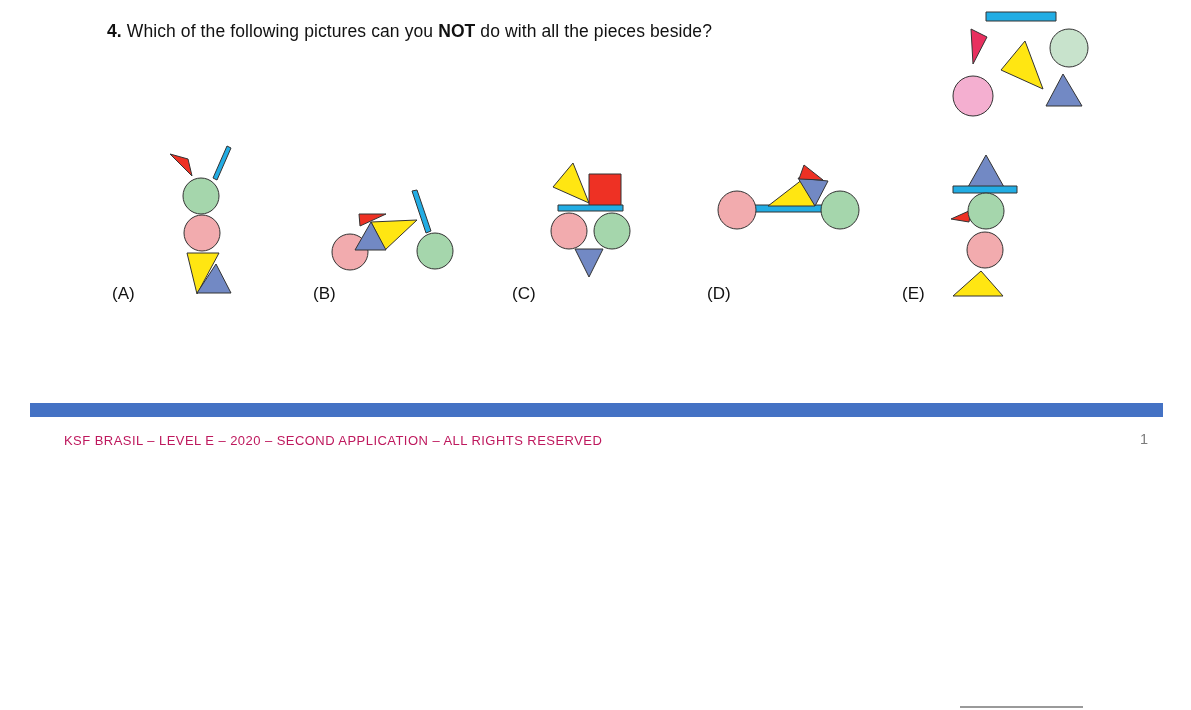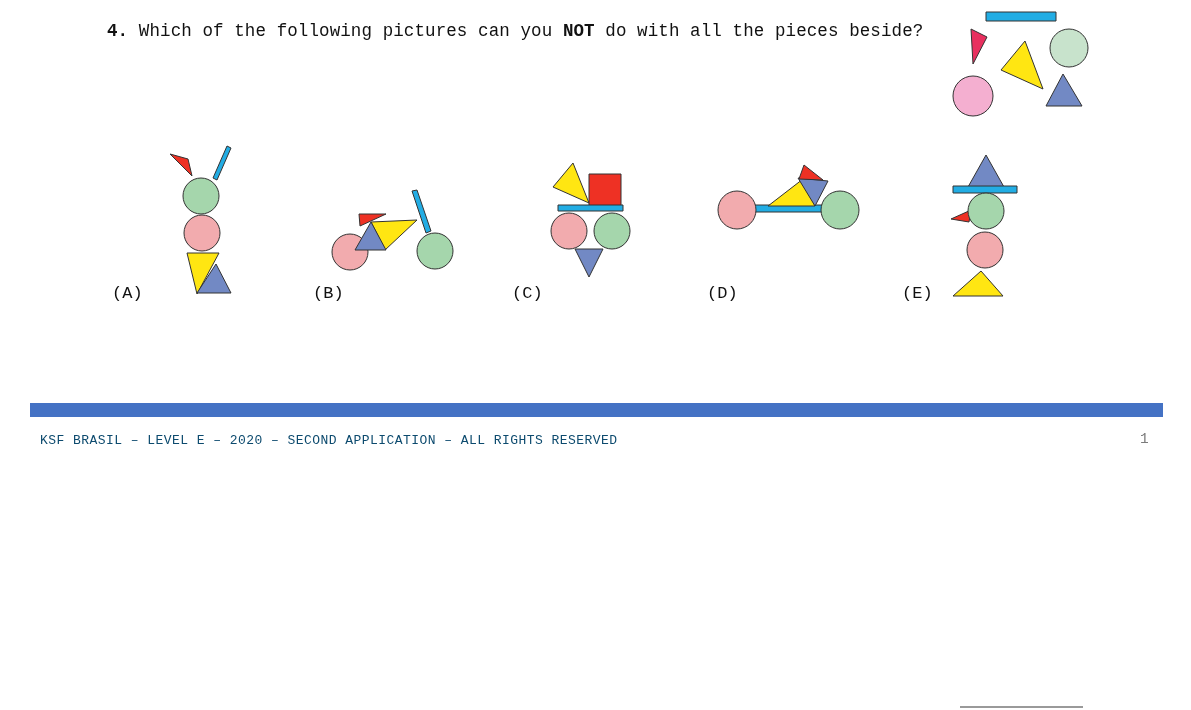--- a/index.html
+++ b/index.html
@@ -1,18 +1,18 @@
 <!DOCTYPE html>
 <html><head>
 <meta charset="utf-8">
 <style>
   html,body { margin:0; padding:0; background:#fff; }
   .page {
     position:relative; width:1191px; height:710px; background:#ffffff;
-    font-family:Liberation Mono, monospace; overflow:hidden;
+    font-family:Liberation Sans, sans-serif; overflow:hidden;
   }
   .question {
     position:absolute; left:107px; top:21px; font-size:17.5px; color:#111;
     white-space:nowrap; letter-spacing:0.1px;
   }
   .question .b { font-weight:700; }
   .figure { position:absolute; }
   .figure svg { display:block; width:100%; height:100%; }
   .opt-label { position:absolute; font-size:17px; color:#111; }
   .footer-bar { position:absolute; left:30px; top:403px; width:1133px; height:14px; }
@@ -94,17 +94,17 @@
       </svg>
     </div>
 
   <div class="opt-label" style="left:112px;top:284px;">(A)</div>
   <div class="opt-label" style="left:313px;top:284px;">(B)</div>
   <div class="opt-label" style="left:512px;top:284px;">(C)</div>
   <div class="opt-label" style="left:707px;top:284px;">(D)</div>
   <div class="opt-label" style="left:902px;top:284px;">(E)</div>
 
   <div class="footer-bar" style="background: rgb(68, 114, 196);"></div>
-  <div class="footer-text" style="color: #0c4a6e;">KSF BRASIL – LEVEL E – 2020 – SECOND APPLICATION – ALL RIGHTS RESERVED</div>
+  <div class="footer-text" style="color: #be185d; margin-left: 24px;">KSF BRASIL – LEVEL E – 2020 – SECOND APPLICATION – ALL RIGHTS RESERVED</div>
   <div class="page-num" style="color: rgb(123, 123, 123);">1</div>
   <div class="bottom-line"></div>
 
 </div>
 
 </body></html>

